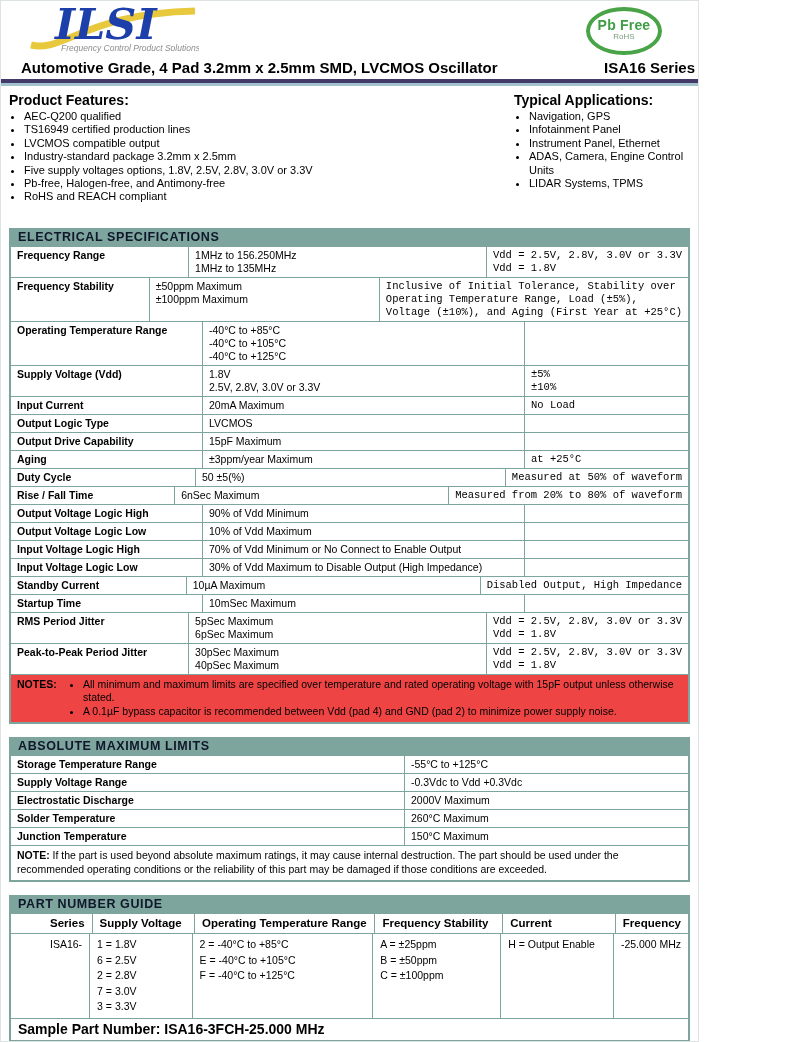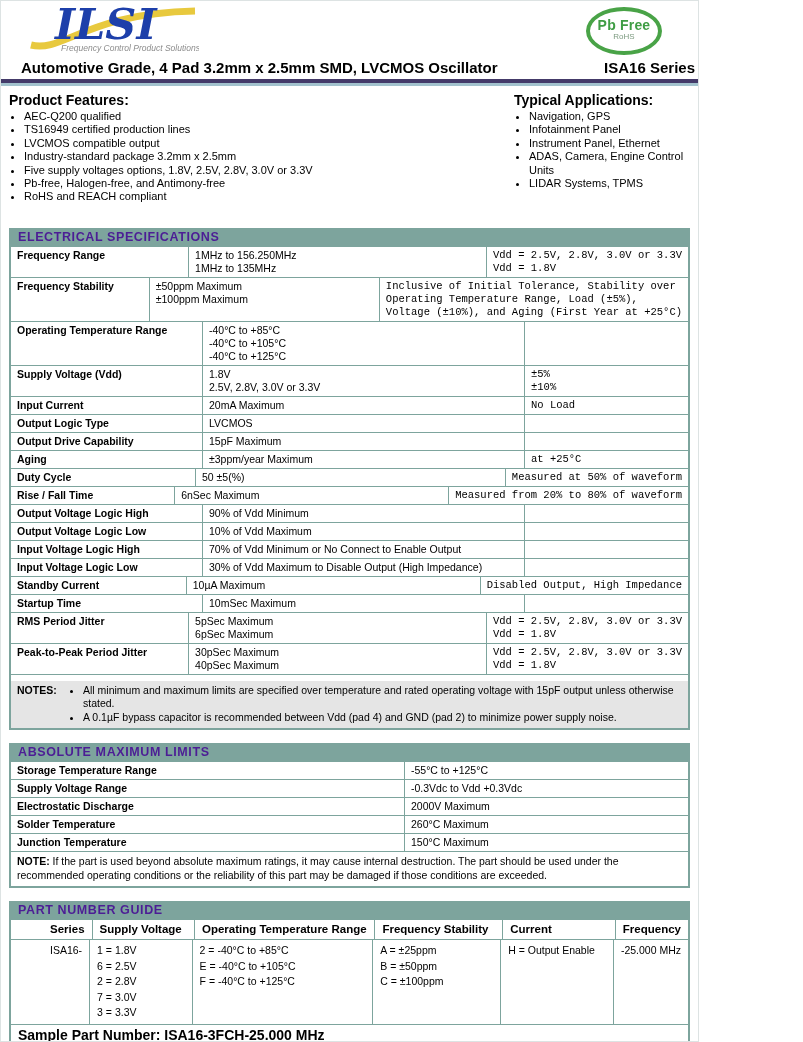--- a/index.html
+++ b/index.html
@@ -25,21 +25,21 @@
 
   
   .cols { display:flex; padding:6px 8px 0 8px; margin-bottom:24px; }
   .col-features { width:505px; }
   .col-apps { flex:1; }
   .cols h3 { font-size:14px; font-weight:bold; margin-bottom:2px; }
   .cols ul { list-style:disc; padding-left:15px; font-size:11px; line-height:13.4px; }
 
   
   .tbl { margin:0 8px 13px 8px; border:2px solid #7da49d; border-top:none; }
-  .bar { background:#7da49d; color:#4c1d95; font-weight:bold; font-size:12.5px;
+  .bar { background:#7da49d; color:#0f172a; font-weight:bold; font-size:12.5px;
          letter-spacing:0.6px; padding:2px 7px 3px 7px; }
   .trow { display:flex; border-bottom:1px solid #7da49d; background:#fff; }
   .cell { padding:2px 6px; font-size:10.5px; line-height:13px; }
   .cell .ln { min-height:13px; white-space:nowrap; }
   .b { font-weight:bold; }
 
   
   .e1 { width:192px; border-right:1px solid #7da49d; }
   .e2 { width:322px; border-right:1px solid #7da49d; }
   .e3 { flex:1;font-family:Liberation Mono, monospace; }
@@ -53,21 +53,21 @@
   .p2 { width:118px; border-right:1px solid #7da49d; }
   .p3 { width:210px; border-right:1px solid #7da49d; }
   .p4 { width:148px; border-right:1px solid #7da49d; }
   .p5 { width:130px; border-right:1px solid #7da49d; }
   .p6 { flex:1; }
   .png-head .cell { font-size:11.5px; padding:3px 7px; }
   .png-data .cell { line-height:15.5px; padding:3px 7px; }
   .png-data .cell .ln { min-height:15.5px; }
 
   
-  .notes-row { display:flex; padding:3px 6px 4px 6px; font-size:10.5px; background:#e5e5e5;margin-top:6px; }
+  .notes-row { display:flex; padding:3px 6px 4px 6px; font-size:10.5px; background:#ef4444; }
   .notes-label { font-weight:bold; width:52px; flex:none; }
   .notes-row ul { list-style:disc; padding-left:14px; line-height:13.5px; }
   .note-flat { padding:3px 6px 4px 6px; font-size:10.5px; line-height:13.5px; background:#fff; }
   .sample-row { border-bottom:1px solid #7da49d; padding:2px 7px 3px 7px;
                 font-size:14px; font-weight:bold; background:#fff; }
 </style>
 </head>
 <body>
 
 <div class="page">

